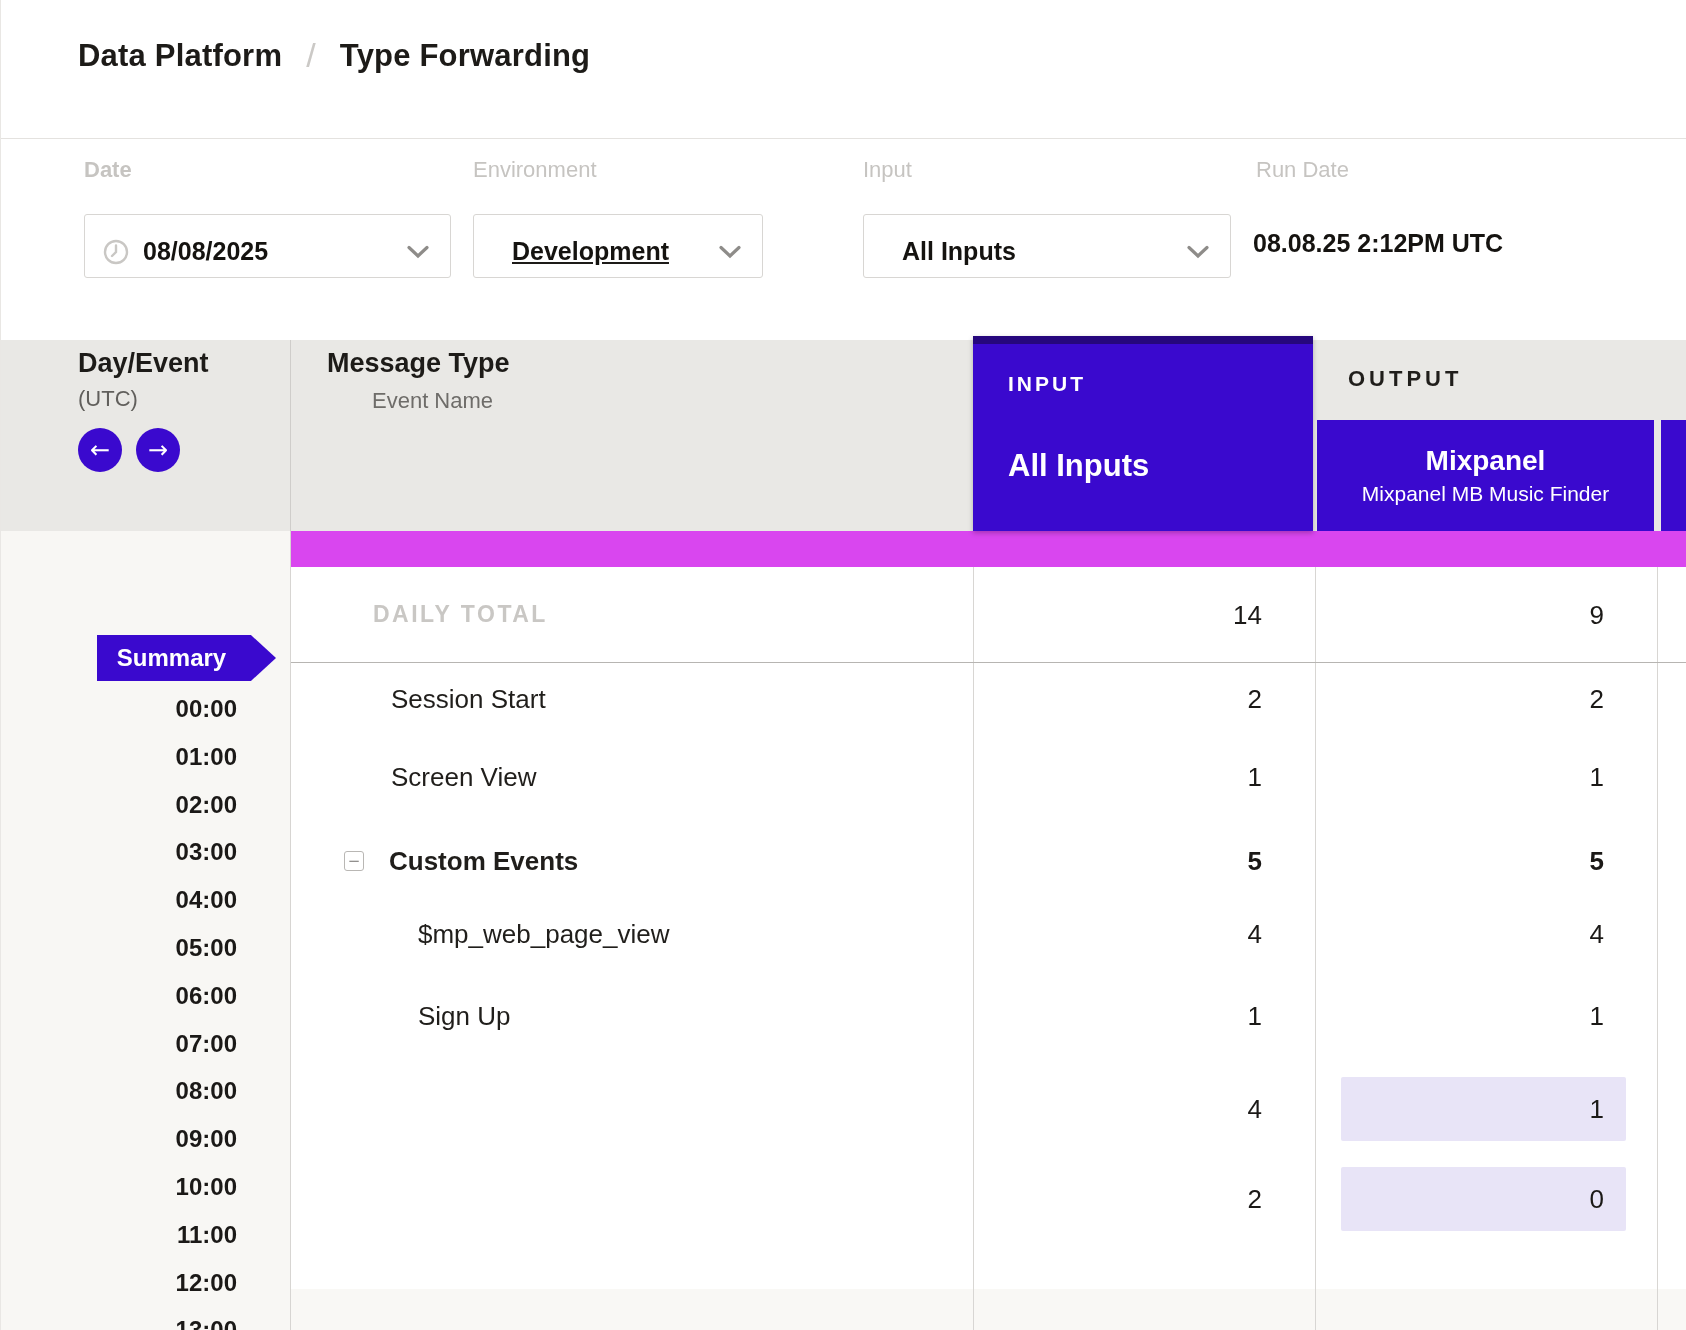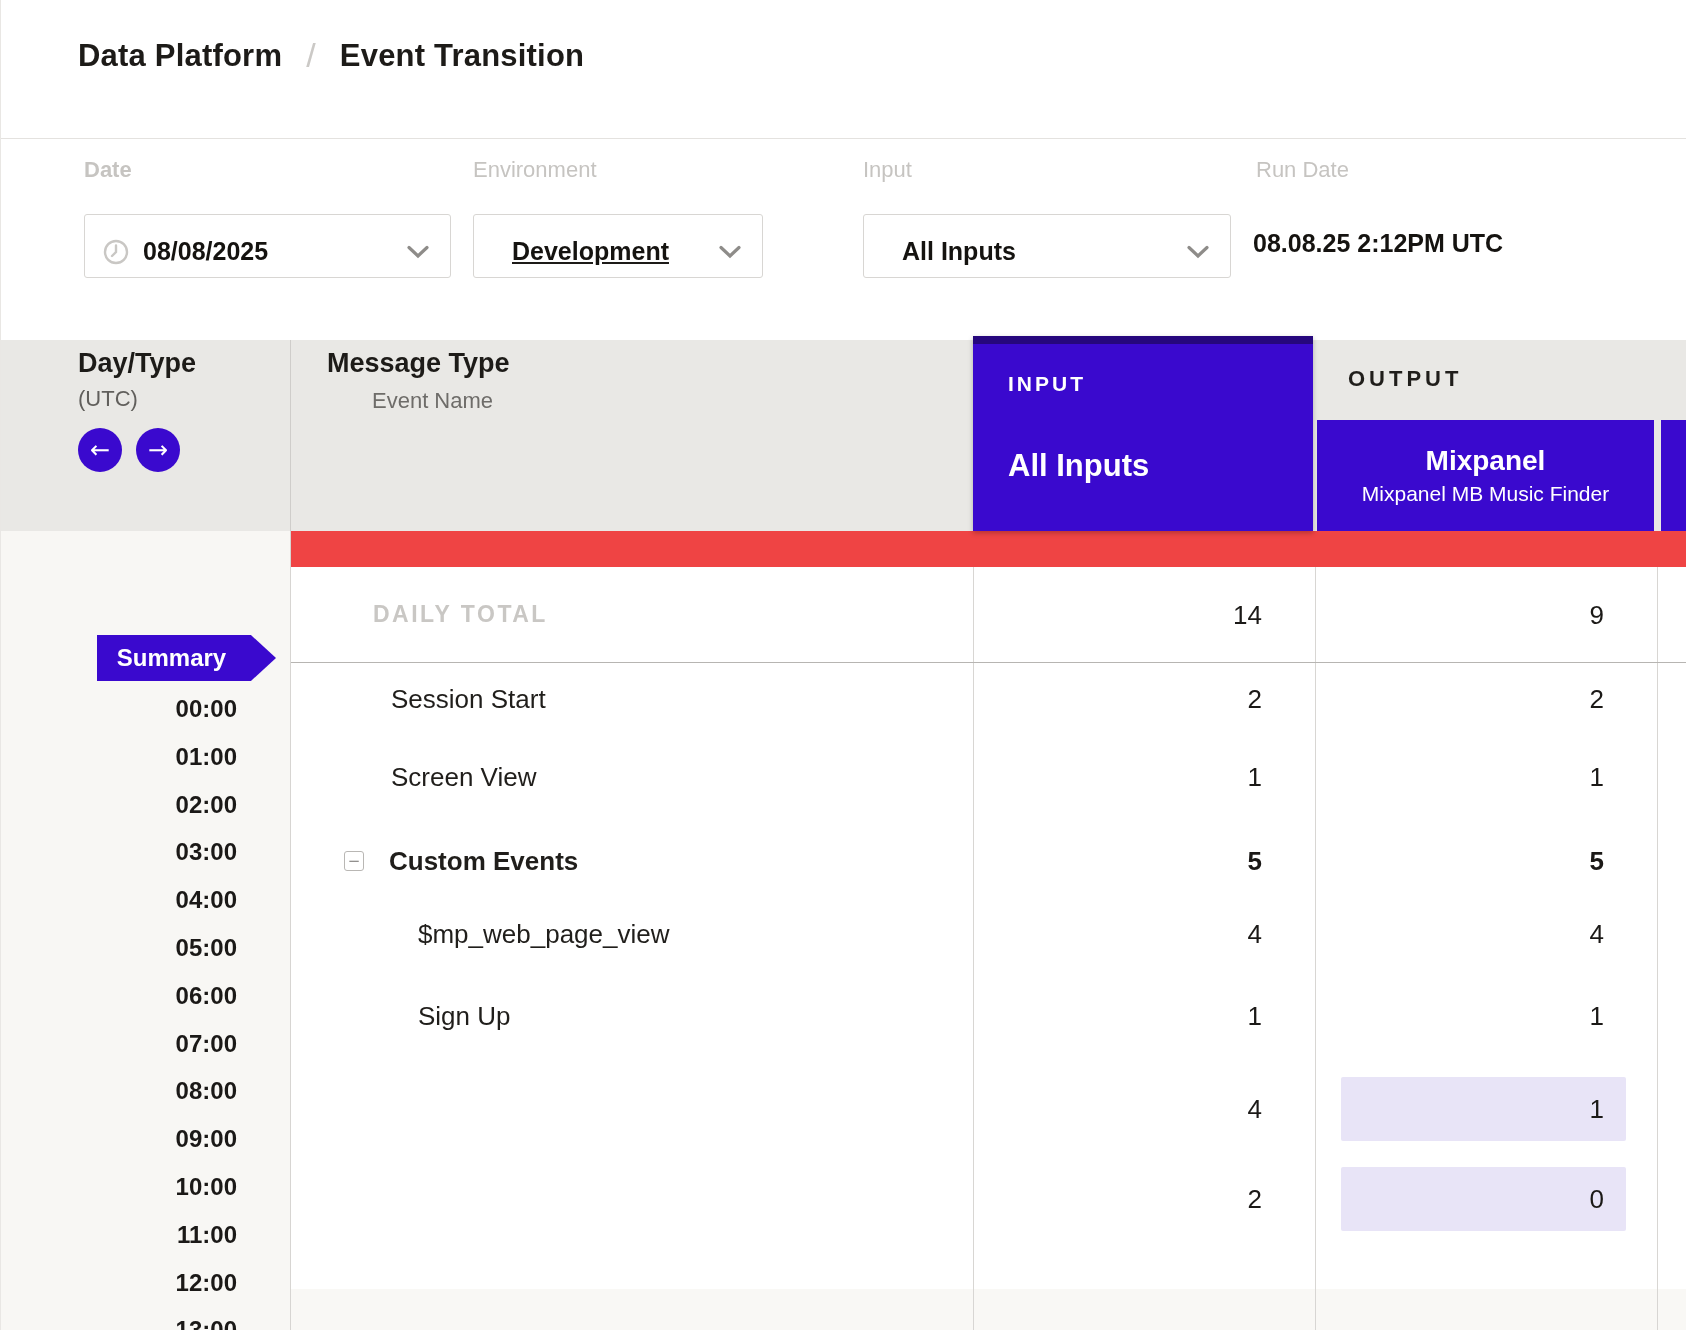--- a/index.html
+++ b/index.html
@@ -1,20 +1,20 @@
 <!DOCTYPE html>
 <html><head>
 <meta charset="utf-8">
 <style>
   * { margin:0; padding:0; box-sizing:border-box; }
   html,body { background:#ffffff; }
   body { font-family:"Liberation Sans","DejaVu Sans",sans-serif; color:#1d1b18; }
   #page {
     position:relative; width:1686px; height:1330px; overflow:hidden;
-    background:#ef4444; border-left:1px solid #e9e7e4;
+    background:#d946ef; border-left:1px solid #e9e7e4;
   }
 
   
   .top-band { position:absolute; left:0; top:0; width:1686px; height:139px;
               background:#fff; border-bottom:1px solid #e4e2df; }
   .breadcrumb { position:absolute; left:77px; top:36px; display:flex; align-items:center;
                 font-size:31px; font-weight:600; letter-spacing:.2px; }
   .crumb-sep { color:#cbc9c6; font-weight:400; font-size:34px; margin:0 24px; }
 
   
@@ -88,21 +88,21 @@
 </style>
 </head>
 <body>
 
 <div id="page">
 
   <div class="top-band">
     <div class="breadcrumb">
       <span>Data Platform</span>
       <span class="crumb-sep">/</span>
-      <span>Event Transition</span>
+      <span>Type Forwarding</span>
     </div>
   </div>
 
   <div class="filters-band">
     <span class="f-label" style="left:83px; top:18px;font-weight:bold;">Date</span>
     <span class="f-label" style="left:472px; top:18px;">Environment</span>
     <span class="f-label" style="left:862px; top:18px;">Input</span>
     <span class="f-label" style="left:1255px; top:18px;">Run Date</span>
 
     <div class="f-box" style="left:83px; width:367px;">
@@ -131,21 +131,21 @@
       <svg class="chev" width="24" height="14" viewBox="0 0 24 14">
         <path d="M3 2.5 L12 11 L21 2.5" fill="none" stroke="#8e8c89" stroke-width="3.2" stroke-linecap="round"></path>
       </svg>
     </div>
 
     <span class="run-date-value" style="left:1252px; top:90px;">08.08.25 2:12PM UTC</span>
   </div>
 
   <div class="thead-band">
     <div class="thead-left">
-      <div class="col-title" style="position:absolute; left:77px; top:8px;">Day/Type</div>
+      <div class="col-title" style="position:absolute; left:77px; top:8px;">Day/Event</div>
       <div class="col-sub" style="position:absolute; left:77px; top:46px;">(UTC)</div>
       <button class="nav-btn" style="left: 77px; background: rgb(58, 9, 206);">←</button>
       <button class="nav-btn" style="left: 135px; background: rgb(58, 9, 206);">→</button>
     </div>
 
     <div class="col-title" style="position:absolute; left:326px; top:8px;">Message Type</div>
     <div class="col-sub" style="position:absolute; left:371px; top:48px; color:#6e6c69;">Event Name</div>
 
     <div class="input-colbox" style="background: rgb(58, 9, 206);">
       <div class="topstrip" style="background: rgb(38, 7, 125);"></div>

